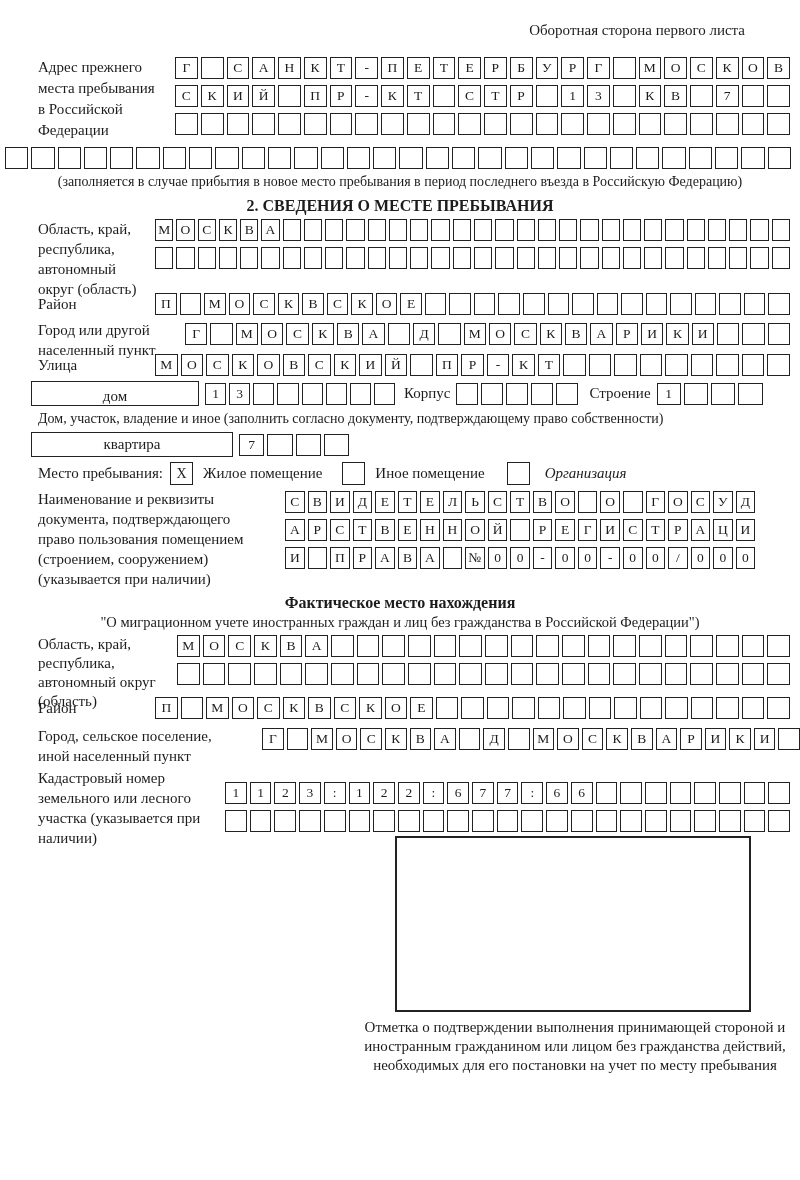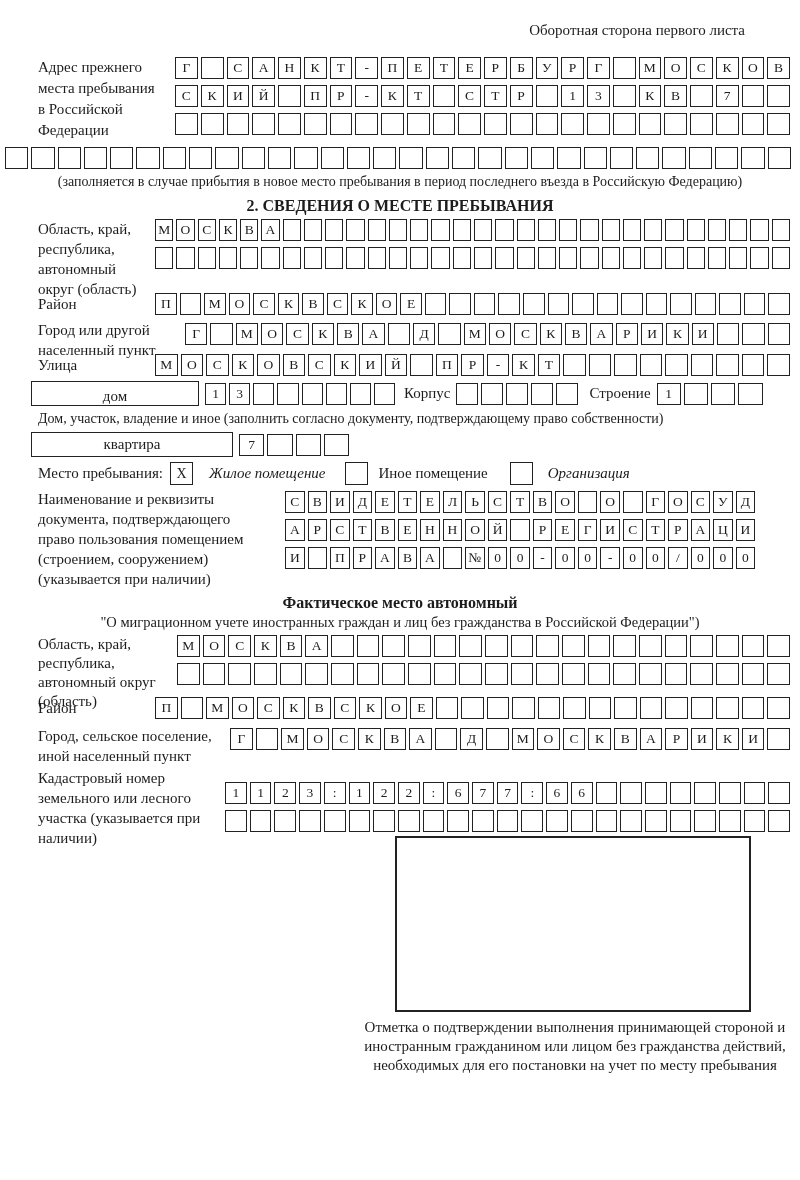--- a/index.html
+++ b/index.html
@@ -362,21 +362,21 @@
         <span class="cell">7</span>
         <span class="cell"></span>
         <span class="cell"></span>
         <span class="cell"></span>
       </div>
   </div>
 
   <div style="display:flex;align-items:center;margin:5px 0 0 38px;">
     <span class="inline-lbl">Место пребывания:</span>
     <span class="cb" style="margin-left:7px;">X</span>
-    <span class="inline-lbl" style="margin-left:16px;font-style:italic;">Жилое помещение</span>
+    <span class="inline-lbl" style="margin-left:10px;">Жилое помещение</span>
     <span class="cb" style="margin-left:20px;"></span>
     <span class="inline-lbl" style="margin-left:10px;">Иное помещение</span>
     <span class="cb" style="margin-left:22px;"></span>
     <span class="inline-lbl" style="margin-left:15px;font-style:italic;">Организация</span>
   </div>
 
   <div class="item" style="margin-top:4px;">
     <div class="lbl" style="width:247px;padding-right:22px;">Наименование и реквизиты документа, подтверждающего право пользования помещением (строением, сооружением) (указывается при наличии)</div>
     <div class="rowscol" style="width:470px;margin-top:2px;">
       <div class="cellrow">
@@ -444,21 +444,21 @@
           <span class="cell">0</span>
           <span class="cell">0</span>
           <span class="cell">/</span>
           <span class="cell">0</span>
           <span class="cell">0</span>
           <span class="cell">0</span>
         </div>
     </div>
   </div>
 
-  <div class="sec-title" style="margin-top:5px;">Фактическое место автономный</div>
+  <div class="sec-title" style="margin-top:5px;">Фактическое место нахождения</div>
   <div class="caption center" style="font-size:14.5px;line-height:21px;">"О миграционном учете иностранных граждан и лиц без гражданства в Российской Федерации")</div>
 
   <div class="item" style="margin-top:2px;">
     <div class="lbl" style="width:139px;line-height:19px;">Область, край, республика, автономный округ (область)</div>
     <div class="rowscol" style="width:613px;">
       <div class="cellrow">
           <span class="cell">М</span>
           <span class="cell">О</span>
           <span class="cell">С</span>
           <span class="cell">К</span>
@@ -536,21 +536,21 @@
         <span class="cell"></span>
         <span class="cell"></span>
         <span class="cell"></span>
         <span class="cell"></span>
         <span class="cell"></span>
         <span class="cell"></span>
         <span class="cell"></span>
       </div>
   </div>
 
-  <div class="item" style="margin-top:6px;">
+  <div class="item" style="margin-top:6px;gap:32px;">
     <div class="lbl" style="width:192px;">Город, сельское поселение, иной населенный пункт</div>
     <div class="cellrow" style="width:560px;margin-top:2px;">
         <span class="cell">Г</span>
         <span class="cell"></span>
         <span class="cell">М</span>
         <span class="cell">О</span>
         <span class="cell">С</span>
         <span class="cell">К</span>
         <span class="cell">В</span>
         <span class="cell">А</span>

